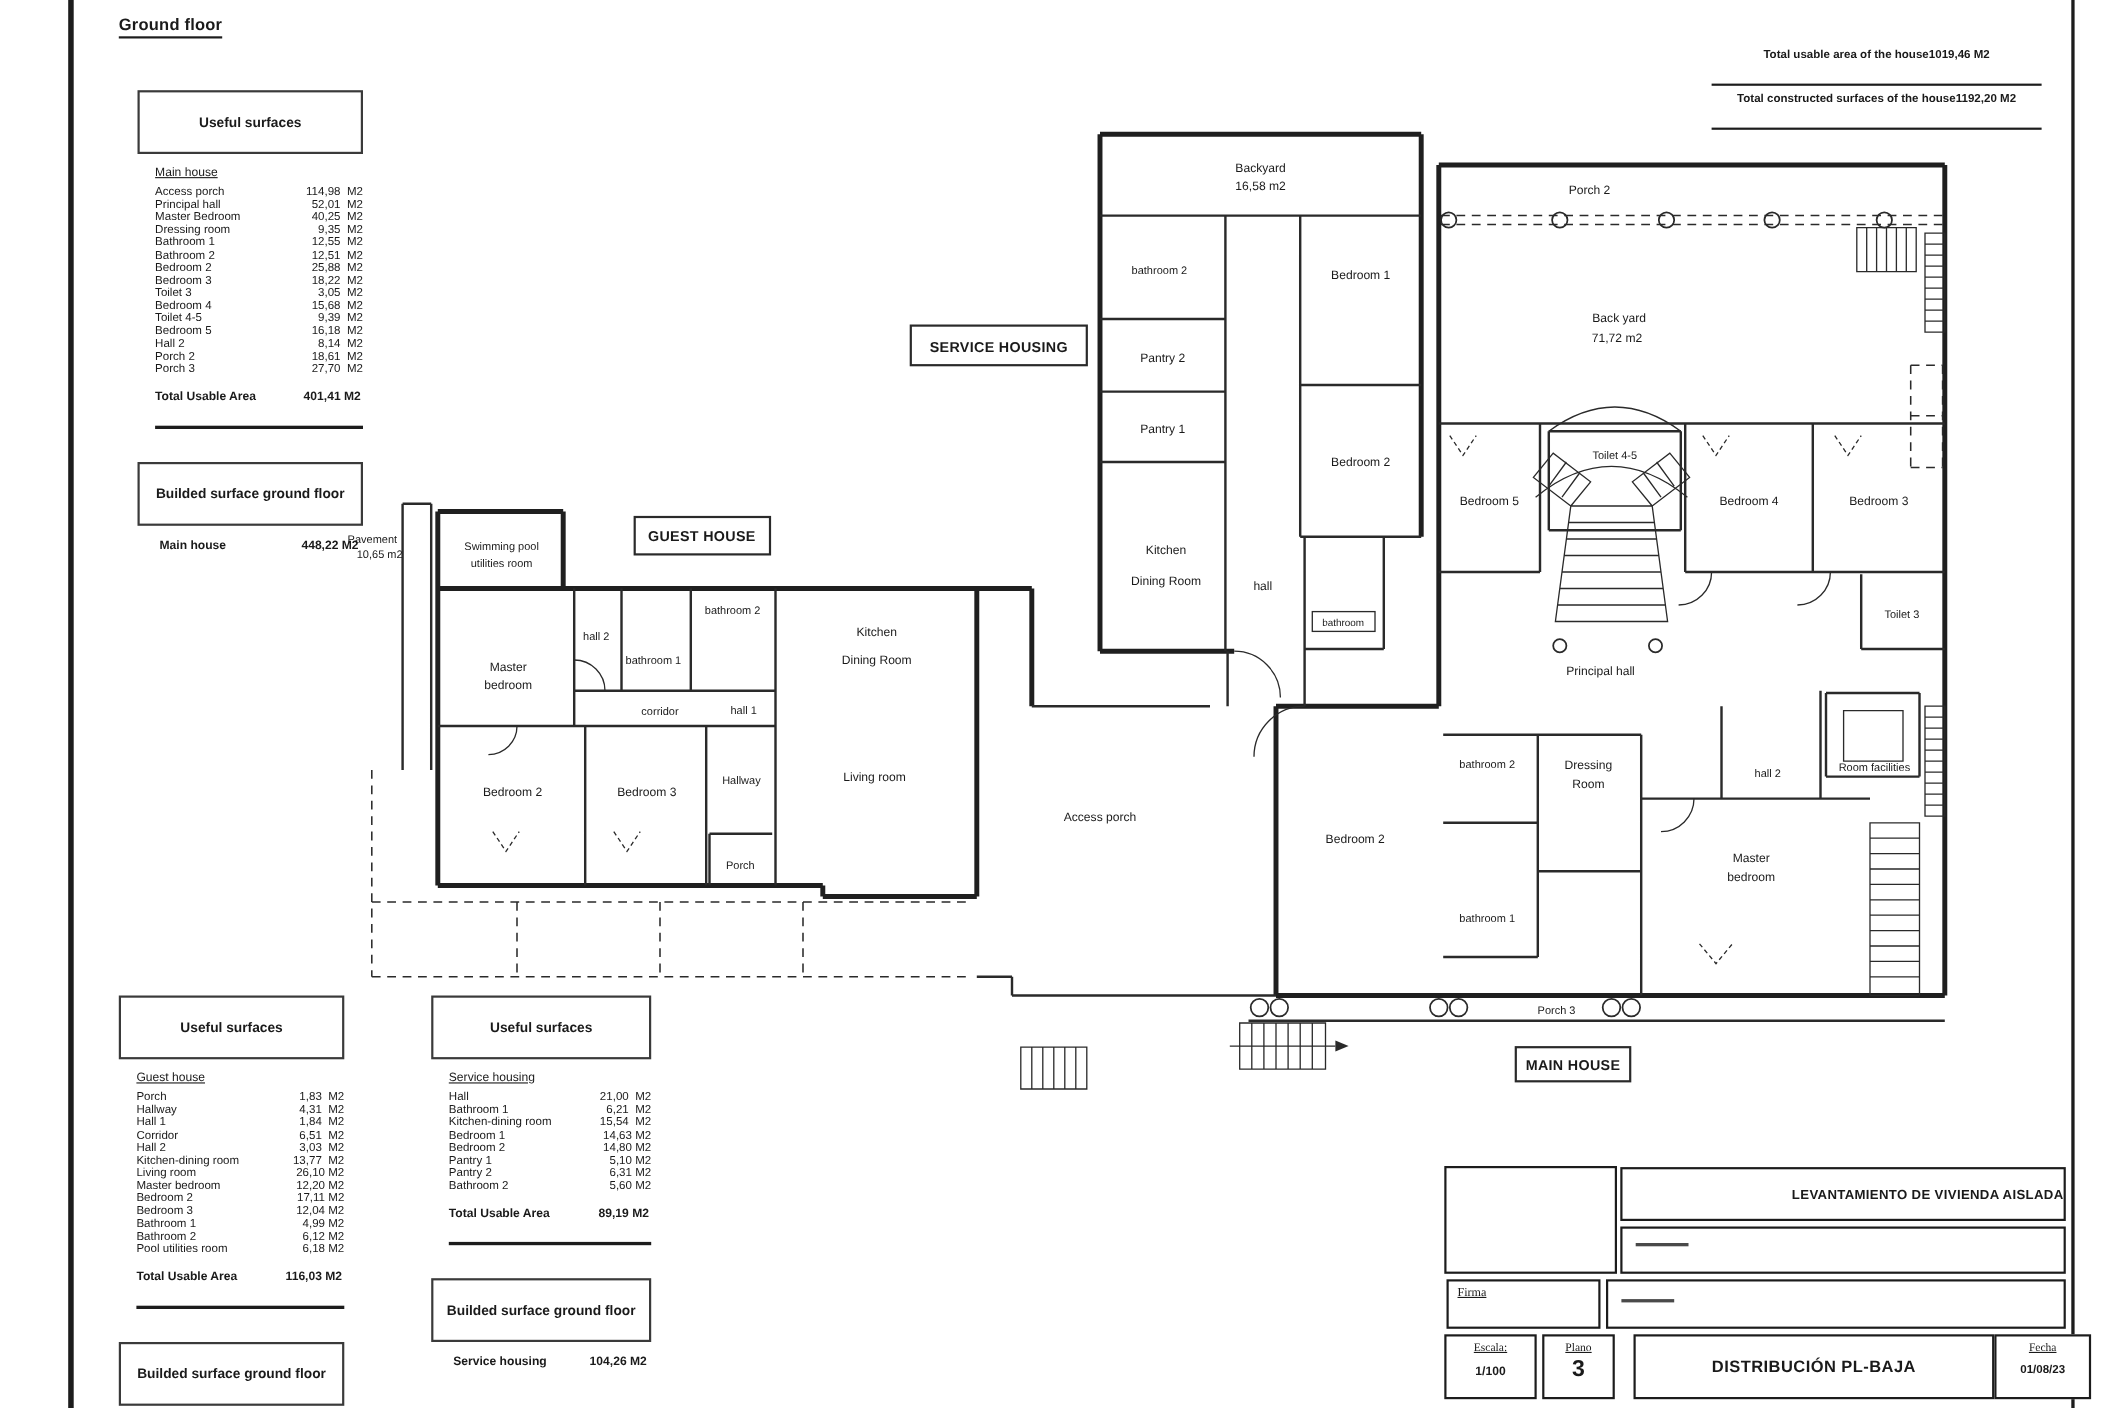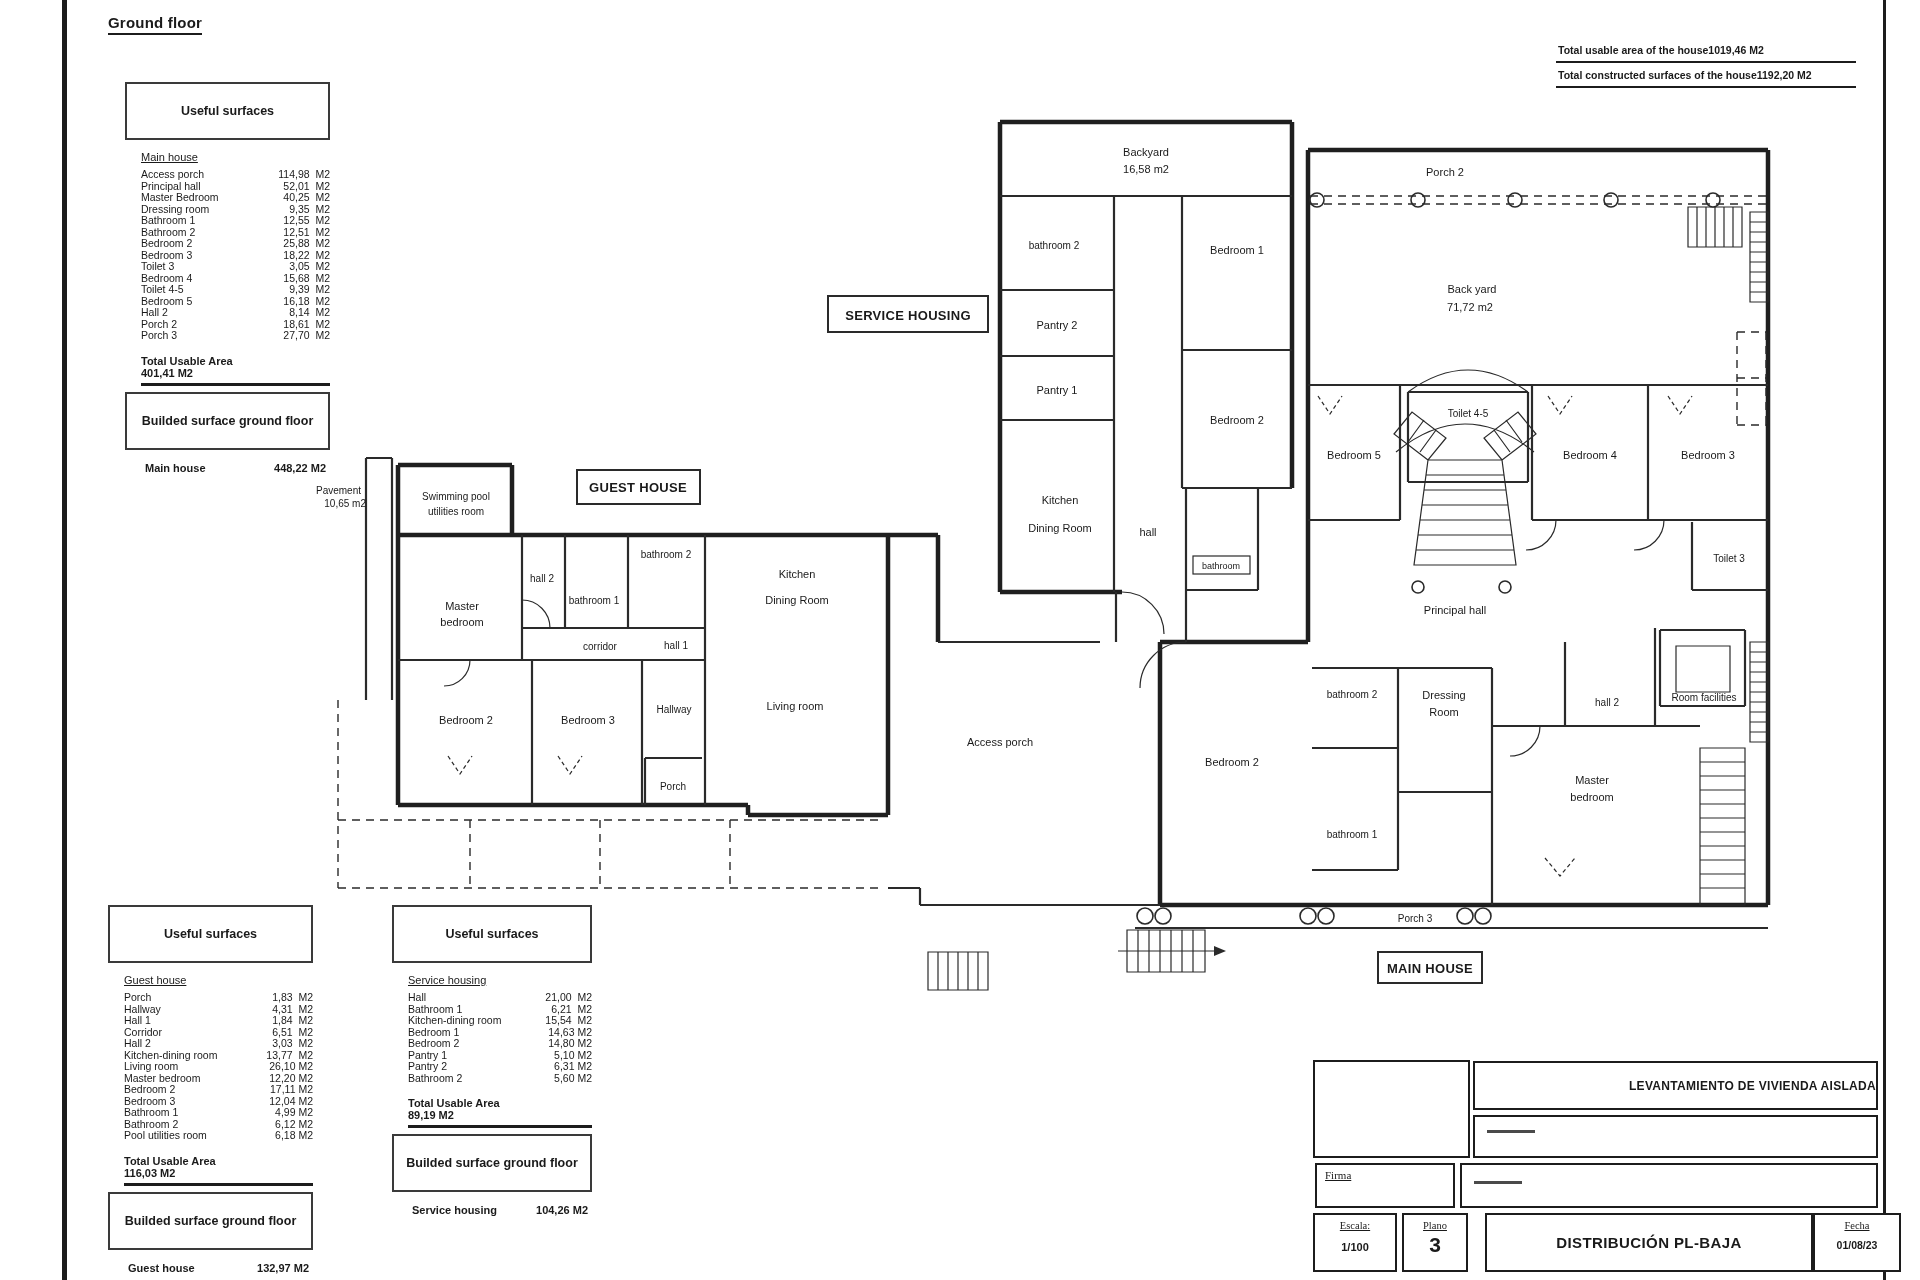--- a/index.html
+++ b/index.html
@@ -9,33 +9,33 @@
     font-family:"Liberation Sans", sans-serif; color:#1a1a1a;
   }
   .abs { position:absolute; }
   .frame-left { left:62px; top:0; width:5px; height:1280px; background:#1c1c1c; }
   .frame-right { left:1883px; top:0; width:3px; height:1280px; background:#1c1c1c; }
 
   .sheet-title { left:108px; top:14px; font-size:15px; font-weight:bold;
     border-bottom:2px solid #1c1c1c; padding-bottom:2px; letter-spacing:.2px; }
 
   .totals { left:1556px; top:38px; width:300px; }
-  .totals .trow2 { display:flex; justify-content:flex-start; align-items:flex-end;
-    font-size:10.5px; font-weight:bold; border-bottom:2px solid #1c1c1c; padding:6px 2px 5px 2px; }
+  .totals .trow2 { display:flex; justify-content:center; align-items:flex-end;
+    font-size:10.5px; font-weight:bold; border-bottom:2px solid #1c1c1c; padding:6px 2px 20px 2px; }
 
   .tbl { }
   .tbl-hd { border:2px solid #3a3a3a; background:#fff; text-align:center; font-weight:bold;
     font-size:12.5px; padding:20px 0; }
   .tbl-group { margin:11px 0 6px 16px; font-size:11px; text-decoration:underline; }
   .rows { margin-left:16px; }
   .trow { display:flex; justify-content:space-between; font-size:10.5px; line-height:11.5px; }
   .trow .v { text-align:right; white-space:pre; }
   .tbl-total { display:flex; justify-content:space-between; font-weight:bold; font-size:11px;
-    margin:13px 0 0 16px; padding:0 2px 4px 0; border-bottom:3px solid #1c1c1c;flex-direction:column; }
-  .built-hd { margin-top:6px; }
+    margin:13px 0 0 16px; padding:0 2px 20px 0; border-bottom:3px solid #1c1c1c; }
+  .built-hd { margin-top:30px; }
   .built-row { display:flex; justify-content:space-between; font-weight:bold; font-size:11px;
     margin:12px 4px 0 20px; }
 
   
   .tb { position:absolute; border:2px solid #1c1c1c; background:#fff; }
   .serif { font-family:"Liberation Serif", serif; }
   .tb-project { display:flex; align-items:center; justify-content:flex-end;
     font-weight:bold; font-size:12px; letter-spacing:.3px; }
   .dash { width:48px; height:3px; background:#4a4a4a; }
   .tb-firma-label { font-size:11px; text-decoration:underline; padding:4px 0 0 8px; }

